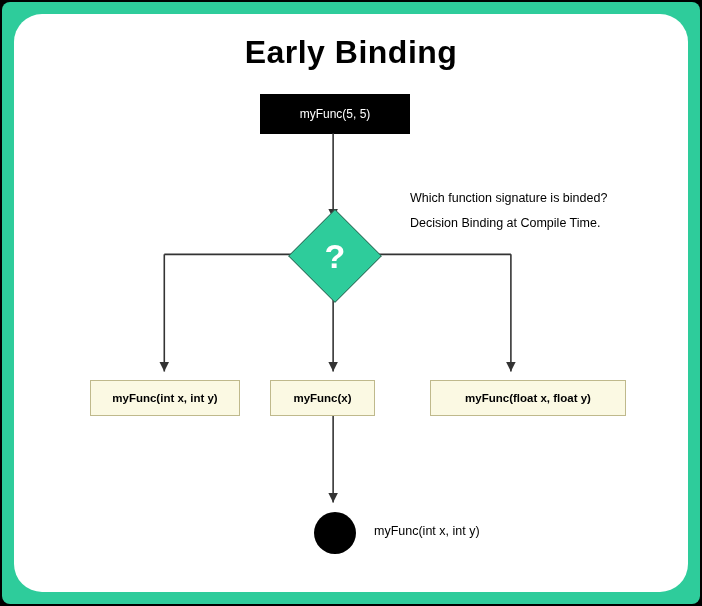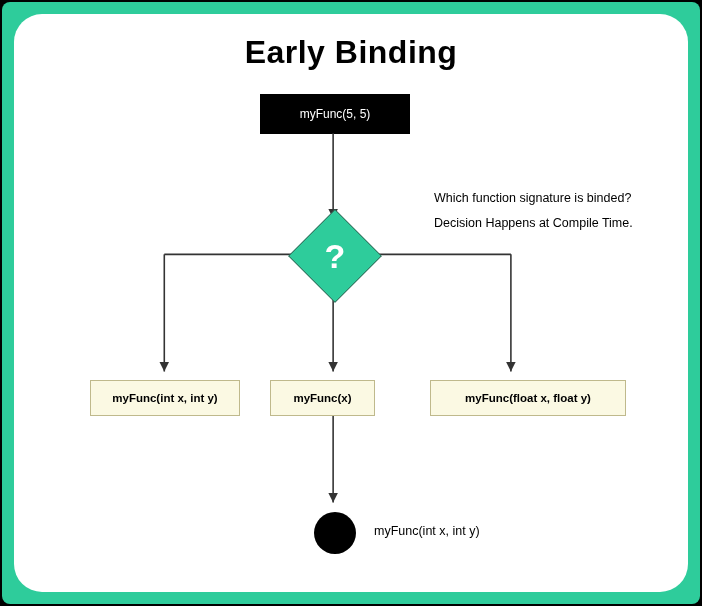--- a/index.html
+++ b/index.html
@@ -66,21 +66,21 @@
     display: flex;
     align-items: center;
     justify-content: center;
     color: #fff;
     font-size: 34px;
     font-weight: 700;
   }
   .annot {
     position: absolute;
     top: 172px;
-    left: 420px;
+    left: 396px;
     font-size: 12.5px;
     color: #000;
     line-height: 2.0;
   }
   .opt {
     position: absolute;
     height: 36px;
     background: #fbf9e3;
     border: 1px solid #bfb98c;
     font-size: 11.5px;
@@ -142,21 +142,21 @@
       <line x1="321" y1="402" x2="321" y2="492" stroke="#333" stroke-width="1.6" marker-end="url(#arrow)"></line>
     </svg>
 
     <div class="diamond-wrap">
       <div class="diamond"></div>
       <div class="qmark">?</div>
     </div>
 
     <div class="annot">
       <div>Which function signature is binded?</div>
-      <div>Decision Happens at Compile Time.</div>
+      <div>Decision Binding at Compile Time.</div>
     </div>
 
     <div class="opt opt1">myFunc(int x, int y)</div>
     <div class="opt opt2">myFunc(x)</div>
     <div class="opt opt3">myFunc(float x, float y)</div>
 
     <div class="endnode"></div>
     <div class="endlabel">myFunc(int x, int y)</div>
 
   </div>

